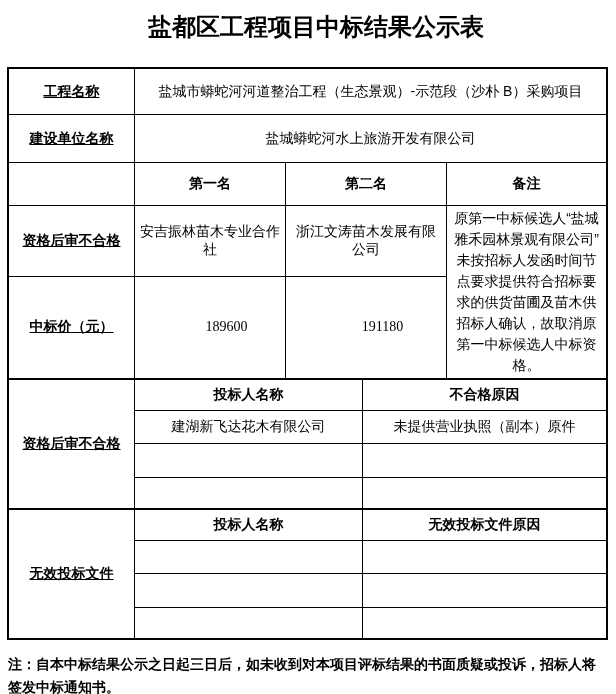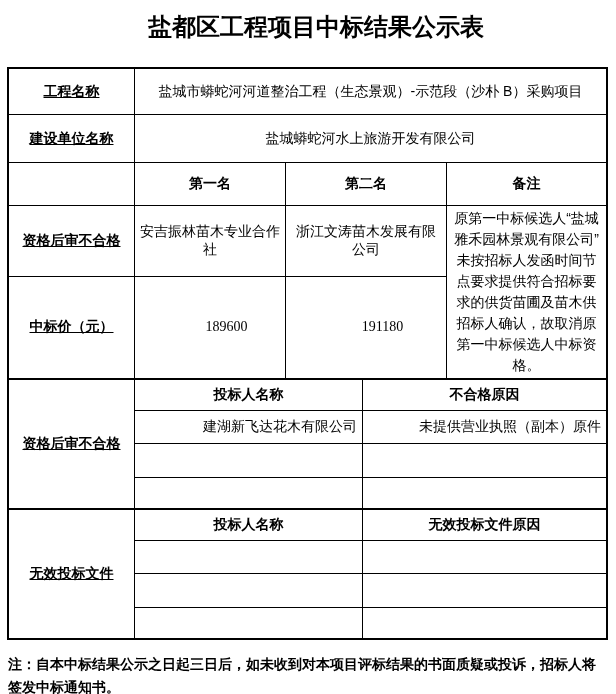--- a/index.html
+++ b/index.html
@@ -25,21 +25,21 @@
   .num { font-family:"Liberation Serif", serif; font-size:14px;padding-left:38px; }
   .remark { font-size:14px; line-height:21px; text-align:center; padding:2px 6px; }
 
   .t-top tr.r1 td { height:41px; }
   .t-top tr.r2 td { height:43px; }
   .t-top tr.r3 td { height:38px;margin-top:11px; }
   .t-top tr.r4 td { height:65px; }
   .t-top tr.r5 td { height:96px; }
 
   .t-sec tr.h td  { height:26px; }
-  .t-sec tr.d1 td { height:28px;text-align:right; }
+  .t-sec tr.d1 td { height:28px; }
   .t-sec tr.d2 td { height:29px; }
   .t-sec tr.d3 td { height:26px; }
 
   .footnote {
     position:absolute; left:8px; top:639px; width:600px;
     font-size:14px; font-weight:bold; line-height:23px; text-align:left;
   }
 </style>
 </head>
 <body>

